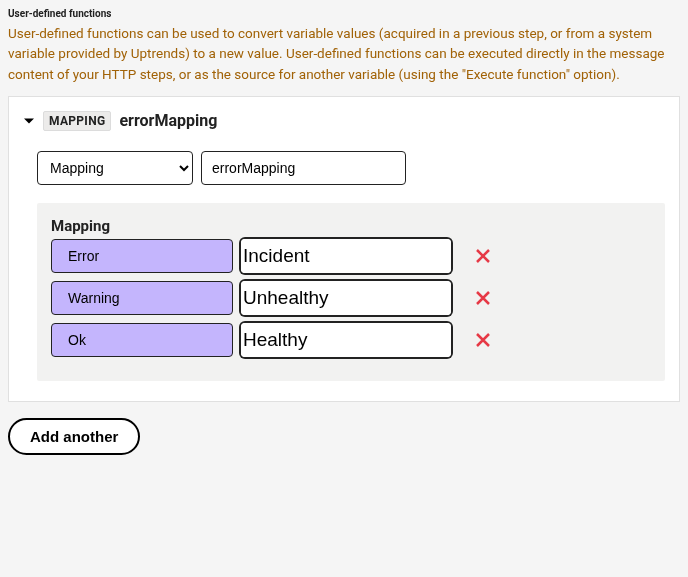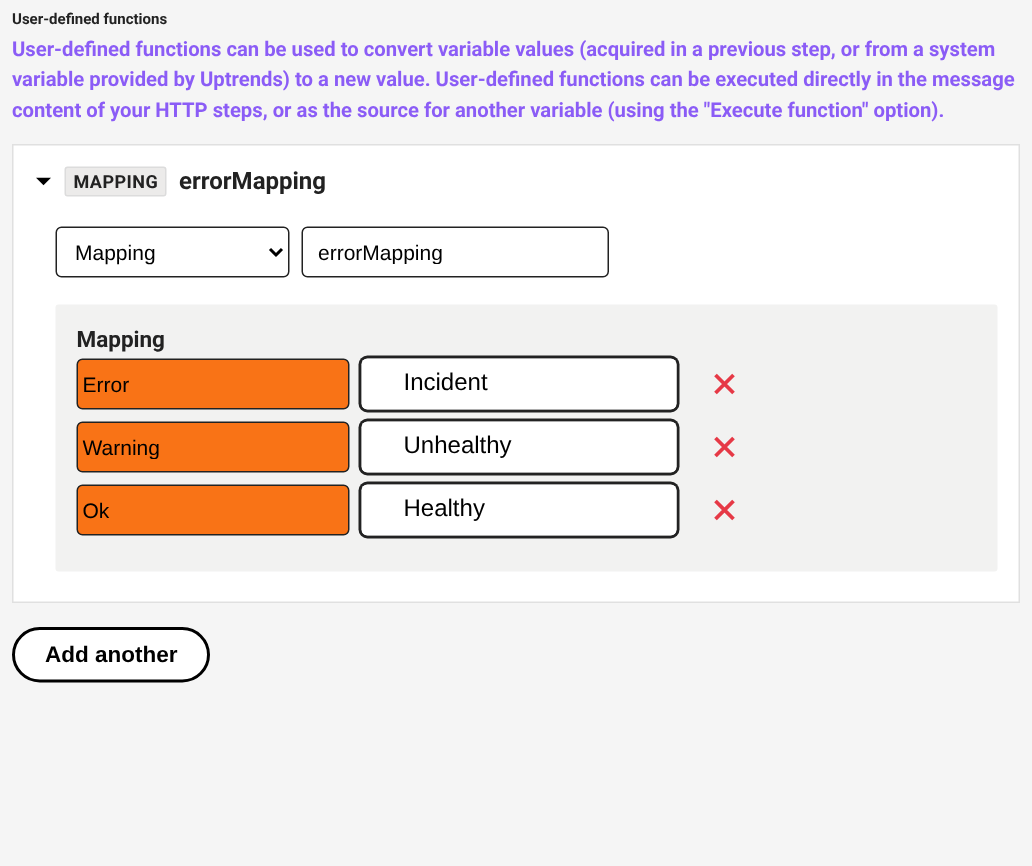--- a/index.html
+++ b/index.html
@@ -15,23 +15,22 @@
       color: #222;
     }
     .page-title {
       font-size: 10px;
       font-weight: 700;
       margin-bottom: 4px;
     }
     .page-description {
       font-size: 13.5px;
       line-height: 1.5;
-      color: #8b5cf6;
+      color: #a16207;
       margin-bottom: 12px;
-      font-weight: bold;
     }
     .card {
       background: #fff;
       border: 1px solid #e0e0e0;
       padding: 14px 14px 20px 14px;
       margin-bottom: 16px;
     }
     .card-header {
       display: flex;
       align-items: center;
@@ -107,39 +106,39 @@
       display: flex;
       align-items: center;
       gap: 8px;
       margin-bottom: 8px;
     }
     .from-input {
       width: 182px;
       height: 34px;
       border: 1px solid #222;
       border-radius: 4px;
-      padding: 0 3px;
+      padding: 0 16px;
       font-size: 14px;
-      background: #f97316;
+      background: #c4b5fd;
     }
     .to-group {
       display: flex;
       height: 34px;
       width: 210px;
       border-radius: 4px;
       overflow: hidden;
       box-shadow: 0 0 0 2px #222;
       background: #fff;
     }
     .to-input {
       flex: 1;
       height: 100%;
       border: none;
-      padding: 0 28px;
-      font-size: 16px;
+      padding: 0 2px;
+      font-size: 19px;
       outline: none;
     }
     .picker-btn {
       width: 22px;
       height: 100%;
       background: #ddd;
       border: none;
       border-left: 1px solid #aaa;
       cursor: pointer;
       font-size: 15px;

